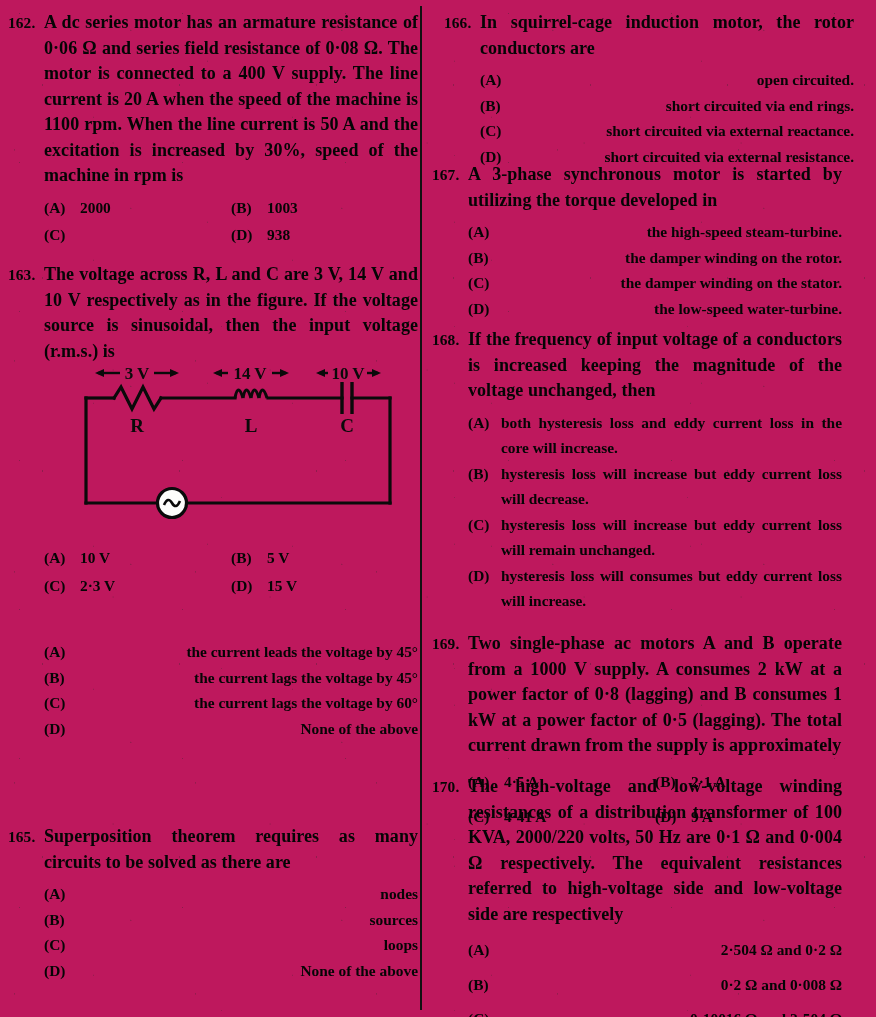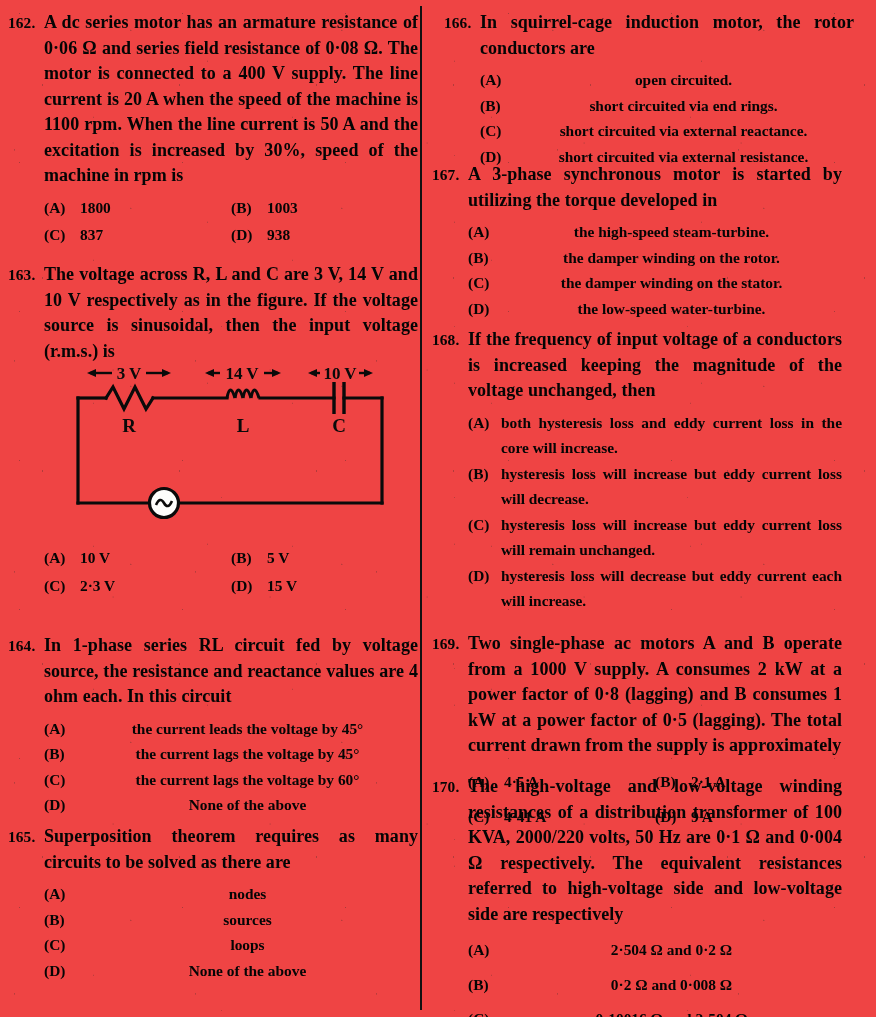--- a/index.html
+++ b/index.html
@@ -13,21 +13,21 @@
     position: relative;
     font-family: "Liberation Serif", "DejaVu Serif", serif;
     color: #050505;
     overflow: hidden;
   }
 
   
   #page {
     position: absolute;
     inset: 0;
-    background: #ef4444;
+    background: #be185d;
   }
   #speckle {
     position: absolute;
     inset: 0;
     pointer-events: none;
     opacity: .55;
     background-image:
       radial-gradient(circle at 12% 9%,  rgba(40,40,40,.65) .6px, transparent .9px),
       radial-gradient(circle at 62% 17%, rgba(40,40,40,.5) .55px, transparent .9px),
       radial-gradient(circle at 31% 44%, rgba(40,40,40,.55) .6px, transparent .9px),
@@ -112,27 +112,27 @@
     text-align: left;
   }
 
   
   .options.grid2 .opt-row { margin-bottom: 2px; }
   .options.grid2 .opt { width: 50%; }
   .options.grid2 .opt-letter { width: 36px; }
 
   
   .options.stack .opt { width: 100%; margin-bottom: 0px; }
-  .options.stack .opt-label { text-align: center; }
+  .options.stack .opt-label { text-align: right; }
   .options.stack-just .opt-label { text-align: justify; text-justify: inter-word; }
 
   
   .figure {
     position: absolute;
-    left: 4px;
+    left: 12px;
     width: 410px;
   }
   .fig-svg { display: block; }
 </style>
 </head>
 <body>
 
 <div id="page">
 
   <div id="speckle"></div>
@@ -143,31 +143,30 @@
 
     <div class="question" style="top:10px;">
       <div class="q-head">
         <div class="q-num">162.</div>
         <div class="q-text">A dc series motor has an armature resistance of 0·06 Ω and series field resistance of 0·08 Ω. The motor is connected to a 400 V supply. The line current is 20 A when the speed of the machine is 1100 rpm. When the line current is 50 A and the excitation is increased by 30%, speed of the machine in rpm is</div>
       </div>
       <div class="options grid2">
         <div class="opt-row">
           <div class="opt">
             <span class="opt-letter">(A)</span>
-            <span class="opt-label">1800</span>
+            <span class="opt-label">2000</span>
           </div>
           <div class="opt">
             <span class="opt-letter">(B)</span>
             <span class="opt-label">1003</span>
           </div>
         </div>
         <div class="opt-row">
           <div class="opt">
             <span class="opt-letter">(C)</span>
-            <span class="opt-label">837</span>
           </div>
           <div class="opt">
             <span class="opt-letter">(D)</span>
             <span class="opt-label">938</span>
           </div>
         </div>
       </div>
     </div>
 
     <div class="question" style="top:262px;">
@@ -266,24 +265,20 @@
           </div>
           <div class="opt">
             <span class="opt-letter">(D)</span>
             <span class="opt-label">15 V</span>
           </div>
         </div>
       </div>
     </div>
 
     <div class="question" style="top:633px;">
-      <div class="q-head">
-        <div class="q-num">164.</div>
-        <div class="q-text">In 1-phase series RL circuit fed by voltage source, the resistance and reactance values are 4 ohm each. In this circuit</div>
-      </div>
       <div class="options stack">
         <div class="opt">
           <span class="opt-letter">(A)</span>
           <span class="opt-label">the current leads the voltage by 45°</span>
         </div>
         <div class="opt">
           <span class="opt-letter">(B)</span>
           <span class="opt-label">the current lags the voltage by 45°</span>
         </div>
         <div class="opt">
@@ -389,21 +384,21 @@
         <div class="opt">
           <span class="opt-letter">(B)</span>
           <span class="opt-label">hysteresis loss will increase but eddy current loss will decrease.</span>
         </div>
         <div class="opt">
           <span class="opt-letter">(C)</span>
           <span class="opt-label">hysteresis loss will increase but eddy current loss will remain unchanged.</span>
         </div>
         <div class="opt">
           <span class="opt-letter">(D)</span>
-          <span class="opt-label">hysteresis loss will decrease but eddy current each will increase.</span>
+          <span class="opt-label">hysteresis loss will consumes but eddy current loss will increase.</span>
         </div>
       </div>
     </div>
 
     <div class="question" style="top:631px;">
       <div class="q-head">
         <div class="q-num">169.</div>
         <div class="q-text">Two single-phase ac motors A and B operate from a 1000 V supply. A consumes 2 kW at a power factor of 0·8 (lagging) and B consumes 1 kW at a power factor of 0·5 (lagging). The total current drawn from the supply is approximately</div>
       </div>
       <div class="options grid2" style="margin-top:10px;">

